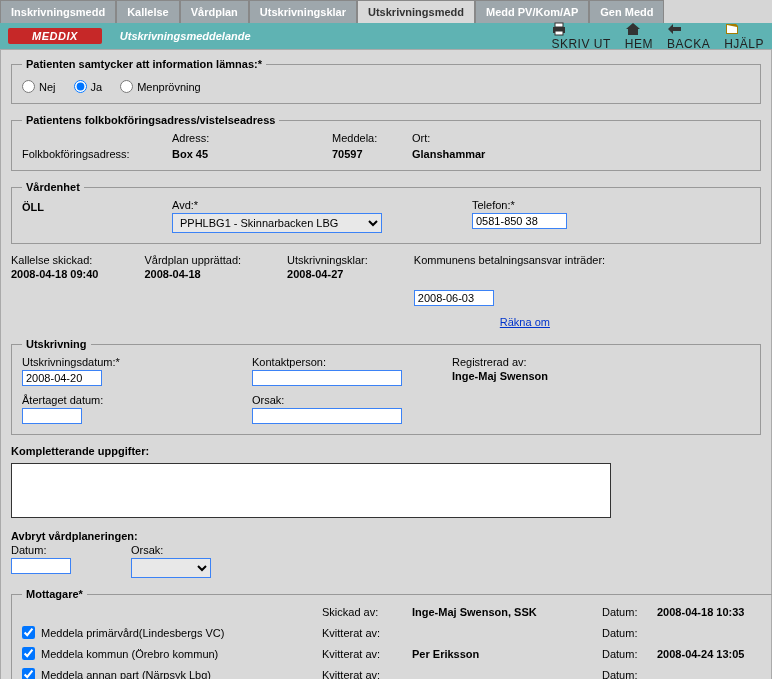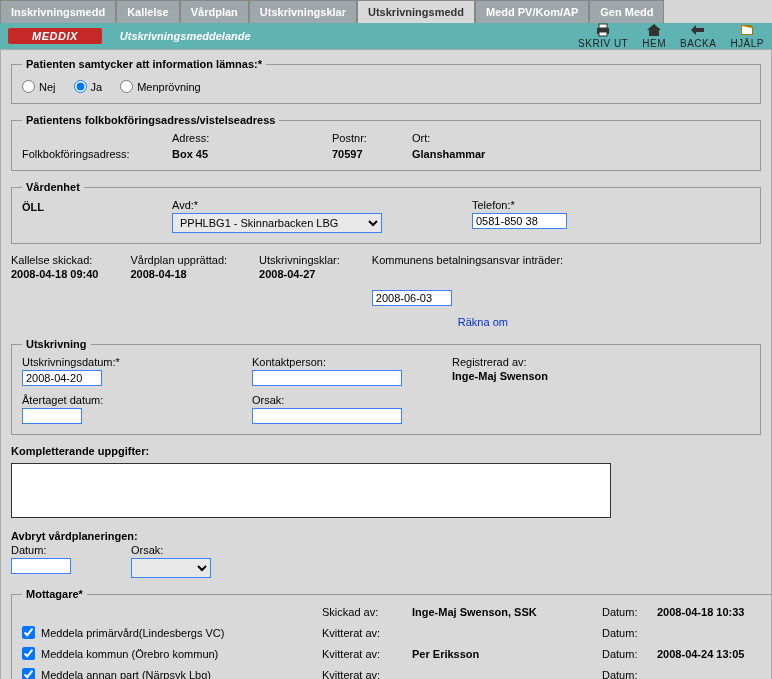--- a/index.html
+++ b/index.html
@@ -55,24 +55,24 @@
   font-size: 11px;
   flex: 1;
 }
 .titlebar-icons {
   display: flex;
   gap: 14px;
 }
 .titlebar-icon {
   display: flex;
   flex-direction: column;
-  align-items: center;
+  align-items: flex-start;
   cursor: pointer;
   color: #222;
-  font-size: 10px;
+  font-size: 12px;
   letter-spacing: 0.5px;
 }
 .titlebar-icon svg { margin-bottom: 1px; }
 .content {
   background: #d9d9d9;
   padding: 8px 10px;
   border: 1px solid #aaa;
 }
 fieldset {
   border: 1px solid #999;
@@ -106,25 +106,25 @@
 select, input[type="text"] {
   font-family: inherit;
   font-size: 11px;
   border: 1px solid #3b82f6;
   padding: 1px 3px;
   background: #fff;
 }
 select { height: 20px; background:#e8e8e8;}
 .dates-row {
   display: flex;
-  gap: 32px;
+  gap: 46px;
   margin: 4px 0 10px 0;
 }
 .dates-col { display: flex; flex-direction: column; gap: 2px; }
-.link { color: #0033cc; cursor: pointer; margin-top: 48px; }
+.link { color: #0033cc; text-decoration: underline; cursor: pointer; margin-top: 48px; }
 .utskriv-grid {
   display: grid;
   grid-template-columns: 230px 200px 200px;
   row-gap: 8px;
 }
 .field-col { display: flex; flex-direction: column; gap: 2px; }
 .txtshort { width: 80px; }
 .txtmed { width: 150px; }
 .komp-label { font-weight: bold; margin-bottom: 6px; display:block;}
 textarea {
@@ -225,21 +225,21 @@
         <label>Menprövning</label>
       </div>
     </div>
   </fieldset>
 
   <fieldset>
     <legend>Patientens folkbokföringsadress/vistelseadress</legend>
     <div class="addr-grid">
       <span></span>
       <span class="label-h">Adress:</span>
-      <span class="label-h">Postnr:</span>
+      <span class="label-h">Meddela:</span>
       <span class="label-h">Ort:</span>
       <span>Folkbokföringsadress:</span>
       <span class="bold">Box 45</span>
       <span class="bold">70597</span>
       <span class="bold">Glanshammar</span>
     </div>
   </fieldset>
 
   <fieldset>
     <legend>Vårdenhet</legend>

